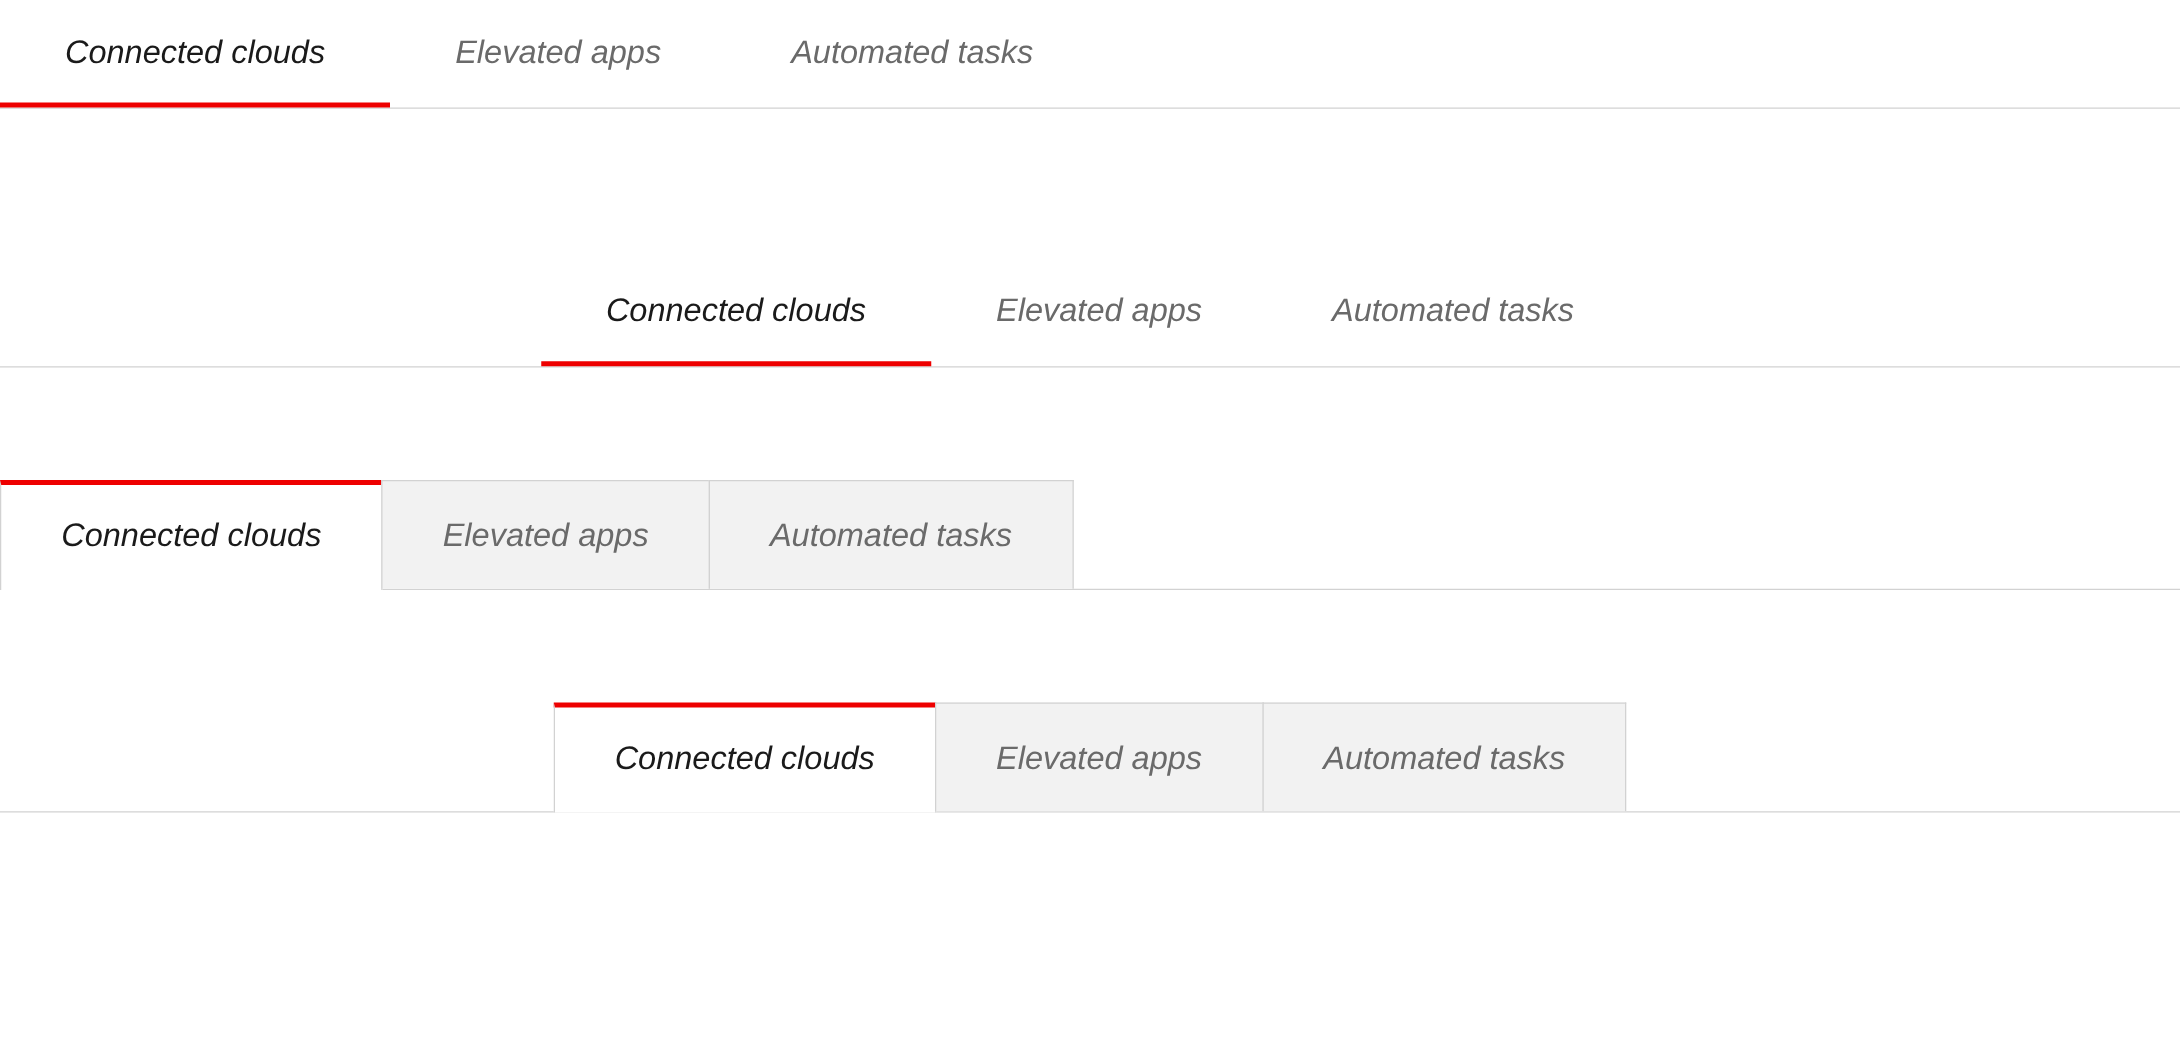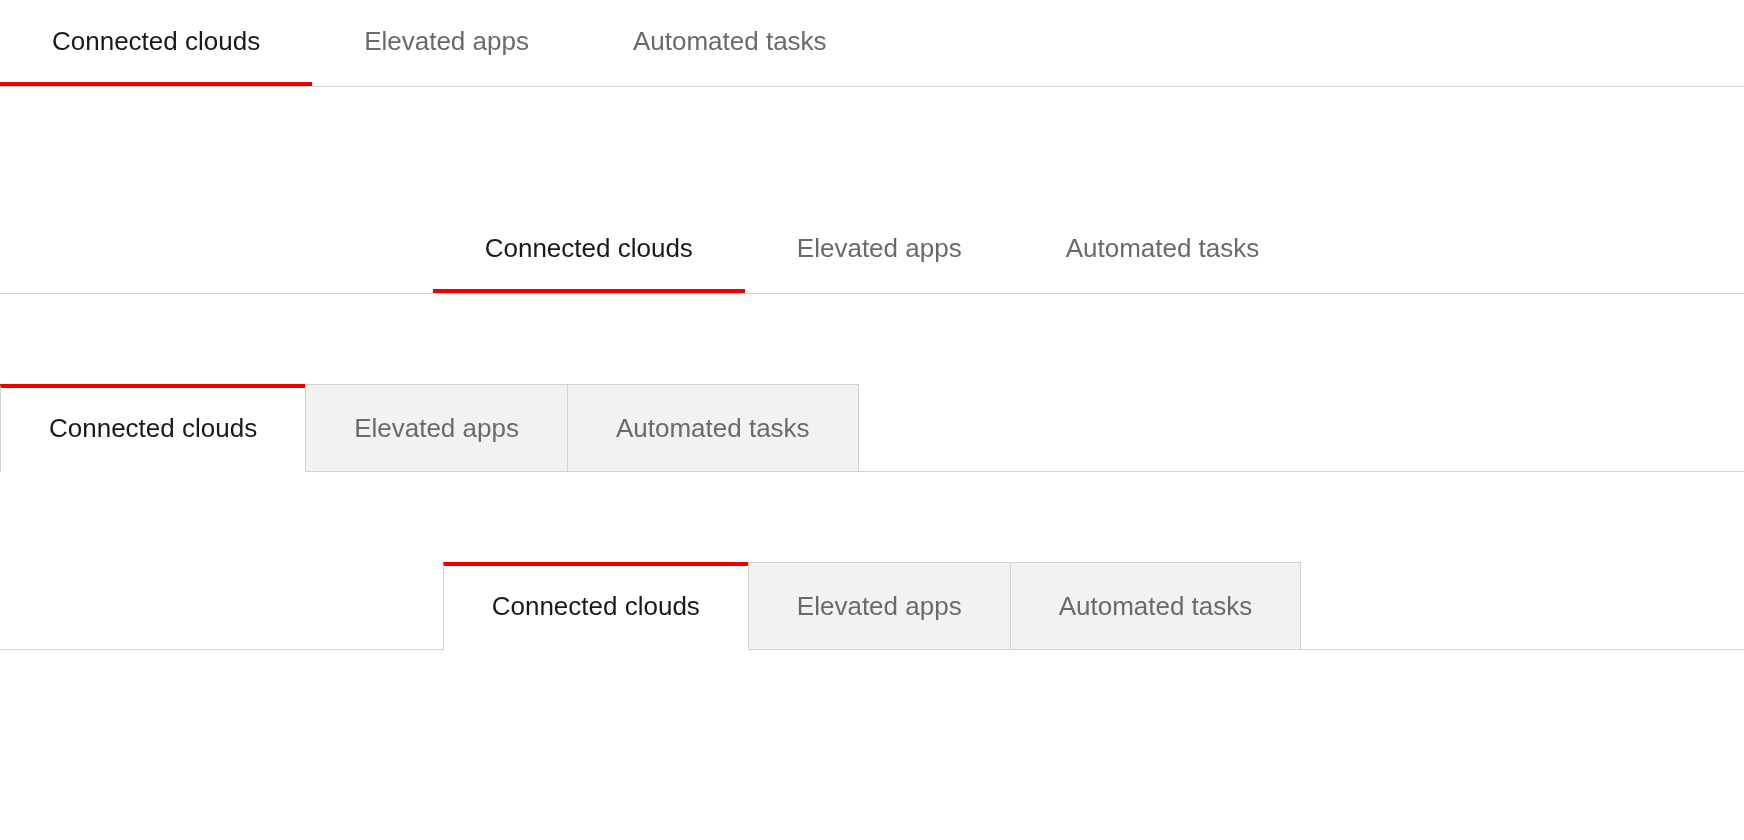--- a/index.html
+++ b/index.html
@@ -1,15 +1,15 @@
 <!DOCTYPE html>
 <html><head>
 <meta charset="utf-8">
 <style>
-  * { box-sizing: border-box; }
+  * { box-sizing: border-box; font-style: italic; }
   html, body {
     margin: 0;
     padding: 0;
     width: 1744px;
     height: 840px;
     font-family: -apple-system, BlinkMacSystemFont, "Segoe UI", "Helvetica Neue", Arial, sans-serif;
     background: #ffffff;
     color: #1a1a1a;
   }
 

